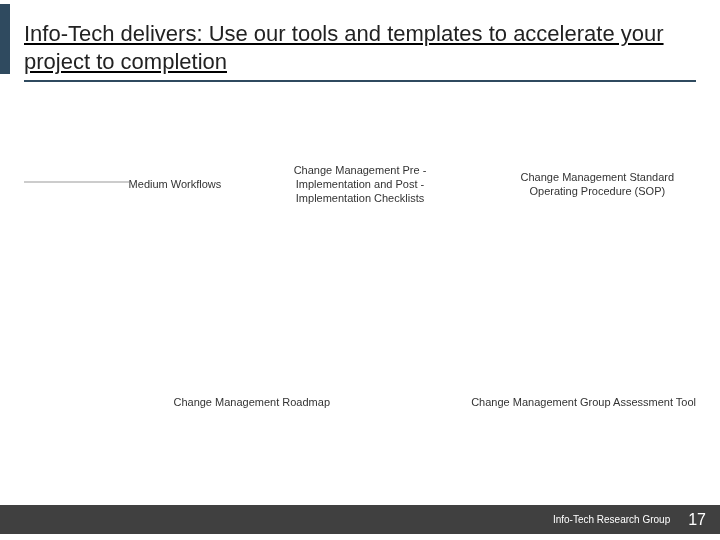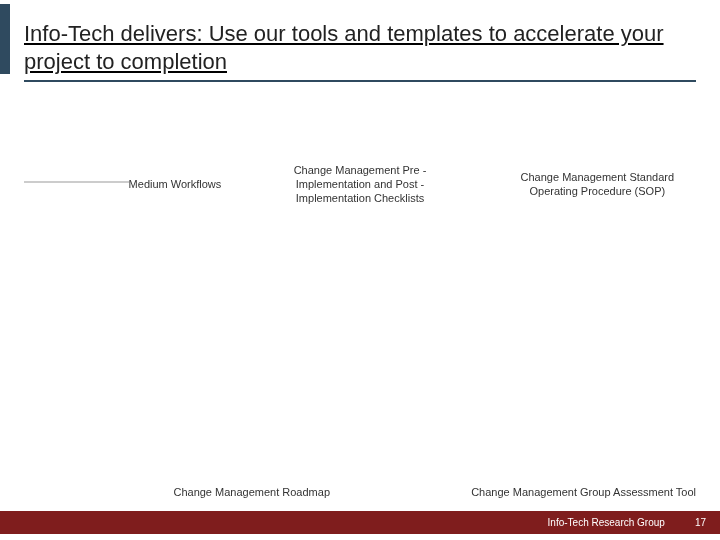--- a/index.html
+++ b/index.html
@@ -4,21 +4,21 @@
 <style>
   * { box-sizing: border-box; margin: 0; padding: 0; }
   html, body { width: 720px; height: 540px; font-family: Arial, Helvetica, sans-serif; background: #fff; color: #000; overflow: hidden; }
   .slide { position: relative; width: 720px; height: 540px; }
   .title-block { position: absolute; left: 0; top: 20px; width: 720px; padding: 0 24px; text-decoration: underline; }
   .title-block h1 { font-size: 22px; font-weight: 400; line-height: 1.25; color: #222; }
   .title-deco { position: absolute; top: 4px; left: 0; width: 10px; height: 70px; background: #2f4a5f; }
   .title-underline { position: absolute; left: 24px; right: 24px; top: 80px; height: 2px; background: #2f4a5f; }
 
   .grid-top { position: absolute; top: 92px; left: 24px; right: 24px; height: 180px; display: flex; gap: 40px; }
-  .grid-bottom { position: absolute; top: 300px; left: 24px; right: 24px; height: 200px; display: flex; gap: 60px; align-items: flex-end; }
+  .grid-bottom { position: absolute; top: 300px; left: 24px; right: 24px; height: 200px; display: flex; gap: 60px; }
 
   .cell { flex: 1; display: flex; flex-direction: row; align-items: center; }
   .caption { font-size: 11px; text-align: center; color: #333; line-height: 1.25; margin-top: 6px; }
 
   .thumb { width: 100%; flex: 1; border: 1px solid #ccc; background: #fafafa; position: relative; overflow: hidden; }
 
   
   .wf-lane { position: absolute; left: 8%; right: 4%; height: 22%; border-top: 1px solid #bbb; }
   .wf-lane.l1 { top: 8%; }
   .wf-lane.l2 { top: 34%; }
@@ -67,23 +67,23 @@
   .ra-mcell{flex:1; display:flex; align-items:center; justify-content:center; font-size:6px; font-weight:bold; border:1px solid rgba(255,255,255,.4);}
   .c-low{background:#7fb77e;color:#1b3d1b;}
   .c-med{background:#f4d35e;color:#5a4a10;}
   .c-high{background:#e4572e;color:#fff;}
   .ra-ylabels{position:absolute; right:42%; top:10%; width:9%; height:78%; display:flex; flex-direction:column;}
   .ra-ylabels div{flex:1; font-size:6px; display:flex; align-items:center; justify-content:flex-end; padding-right:2px; color:#444;}
   .ra-xlabels{position:absolute; right:0; bottom:4%; width:42%; height:7%; display:flex;}
   .ra-xlabels div{flex:1; font-size:6px; text-align:center; color:#444;}
 
   
-  .footer-bar { position: absolute; left: 0; bottom: 6px; right: 0; height: 23px; background: #7f1d1d; display: flex; align-items: center; justify-content: flex-end; padding: 0 14px; gap: 18px; }
+  .footer-bar { position: absolute; left: 0; bottom: 6px; right: 0; height: 29px; background: #404040; display: flex; align-items: center; justify-content: flex-end; padding: 0 14px; gap: 18px; }
   .footer-text { color: #fff; font-size: 10px; }
-  .footer-page { color: #fff; font-size: 10px; margin-left: 12px; }
+  .footer-page { color: #fff; font-size: 16px; }
 </style>
 </head>
 <body>
 
 <div class="slide">
   <div class="title-deco"></div>
   <div class="title-block">
     <h1>Info-Tech delivers: Use our tools and templates to accelerate your project to completion</h1>
   </div>
   <div class="title-underline"></div>

